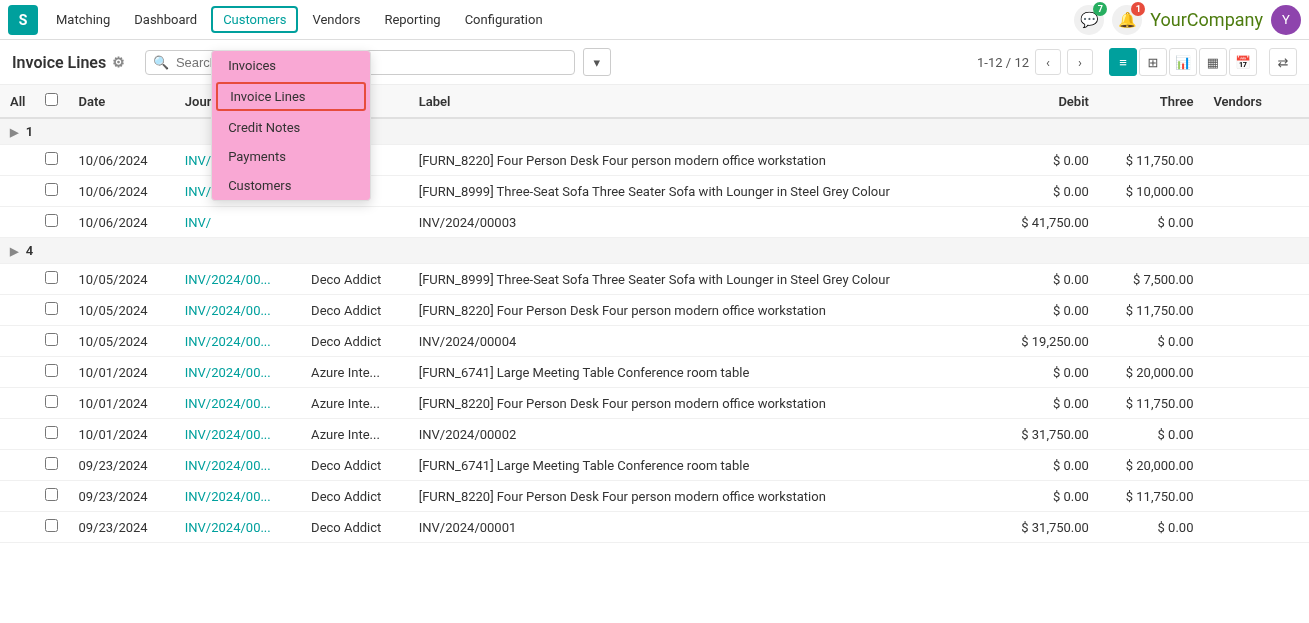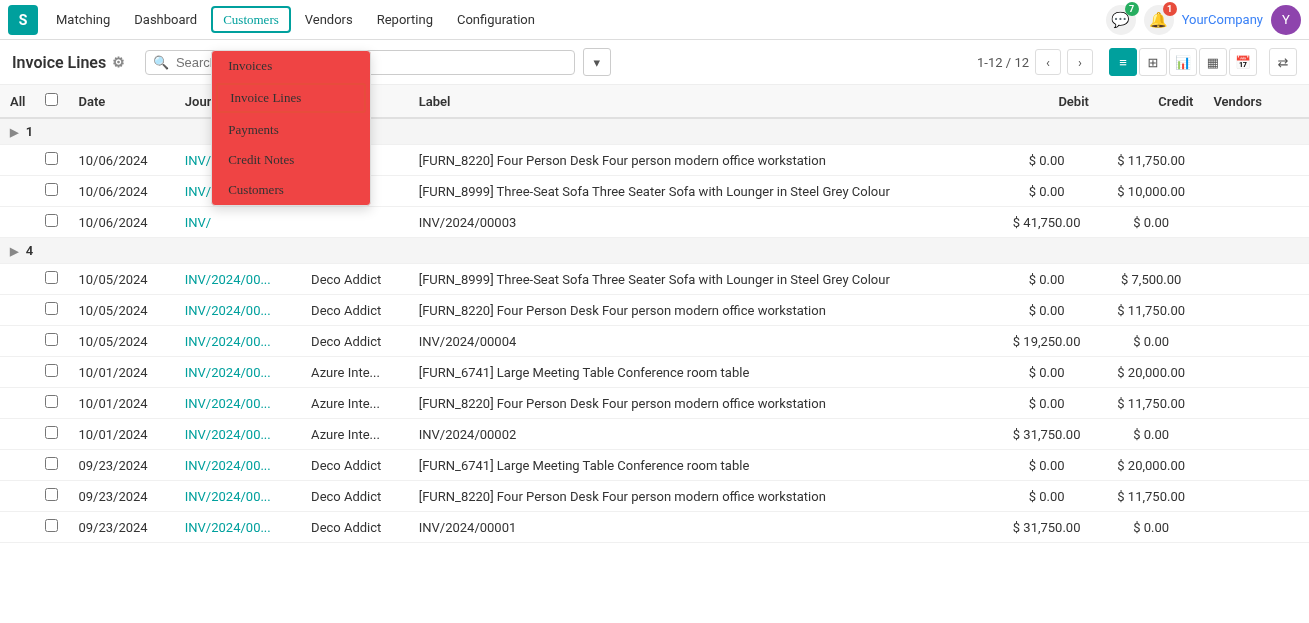--- a/index.html
+++ b/index.html
@@ -53,39 +53,38 @@
       top: -3px; right: -3px;
       background: #e74c3c;
       color: #fff;
       font-size: 9px;
       border-radius: 50%;
       width: 14px; height: 14px;
       display: flex; align-items: center; justify-content: center;
       font-weight: bold;
     }
     .badge.green { background: #27ae60; }
-    .company-name { font-size: 13px; color: #3b82f6; }
+    .company-name { font-size: 18px; color: #4d7c0f; }
     .avatar {
       width: 30px; height: 30px;
       border-radius: 50%;
       background: #8e44ad;
       display: flex; align-items: center; justify-content: center;
       color: #fff; font-size: 13px;
     }
 
     
     .dropdown-container {
       position: relative;
-      font-family: Liberation Serif, serif;
     }
     .dropdown-menu {
       position: absolute;
       top: 38px;
       left: 0;
-      background: #ef4444;
+      background: #f9a8d4;
       border: 1px solid #ddd;
       border-radius: 4px;
       box-shadow: 0 4px 12px rgba(0,0,0,0.15);
       min-width: 160px;
       z-index: 100;
     }
     .dropdown-menu-item {
       padding: 7px 16px;
       cursor: pointer;
       font-size: 13px;
@@ -199,21 +198,21 @@
     }
     thead th.right { text-align: right; }
     tbody tr {
       border-bottom: 1px solid #f0f0f0;
     }
     tbody td {
       padding: 7px 10px;
       color: #333;
       white-space: nowrap;
     }
-    tbody td.right { text-align: center; }
+    tbody td.right { text-align: right; }
     .link-cell { color: #00a09d; cursor: pointer; }
     .checkbox-cell { width: 24px; margin-left: 24px; }
     input[type="checkbox"] { cursor: pointer; }
 
     .group-row {
       background: #f5f5f5;
     }
     .group-row td {
       font-weight: 600;
       padding: 5px 10px;
@@ -227,22 +226,22 @@
   <div class="nav-logo">S</div>
   <span class="nav-item">Matching</span>
   <span class="nav-item">Dashboard</span>
 
   <div class="dropdown-container">
     <span class="nav-item active">Customers</span>
     
     <div class="dropdown-menu">
       <div class="dropdown-menu-item">Invoices</div>
       <div class="dropdown-menu-item selected">Invoice Lines</div>
+      <div class="dropdown-menu-item">Credit Notes</div>
       <div class="dropdown-menu-item">Payments</div>
-      <div class="dropdown-menu-item">Credit Notes</div>
       <div class="dropdown-menu-item">Customers</div>
     </div>
   </div>
 
   <span class="nav-item">Vendors</span>
   <span class="nav-item">Reporting</span>
   <span class="nav-item">Configuration</span>
 
   <div class="nav-spacer"></div>
 
@@ -314,21 +313,21 @@
           <span>All</span>
         </th>
         <th class="checkbox-cell">
           <input type="checkbox" style="">
         </th>
         <th>Date</th>
         <th>Journal</th>
         <th></th>
         <th>Label</th>
         <th class="right">Debit</th>
-        <th class="right">Credit</th>
+        <th class="right">Three</th>
         <th>Vendors</th>
         <th></th>
       </tr>
     </thead>
     <tbody id="table-body">
     <tr class="group-row">
     <td colspan="2">
       <span class="group-toggle">▶</span>
       <span>1</span>
     </td>

